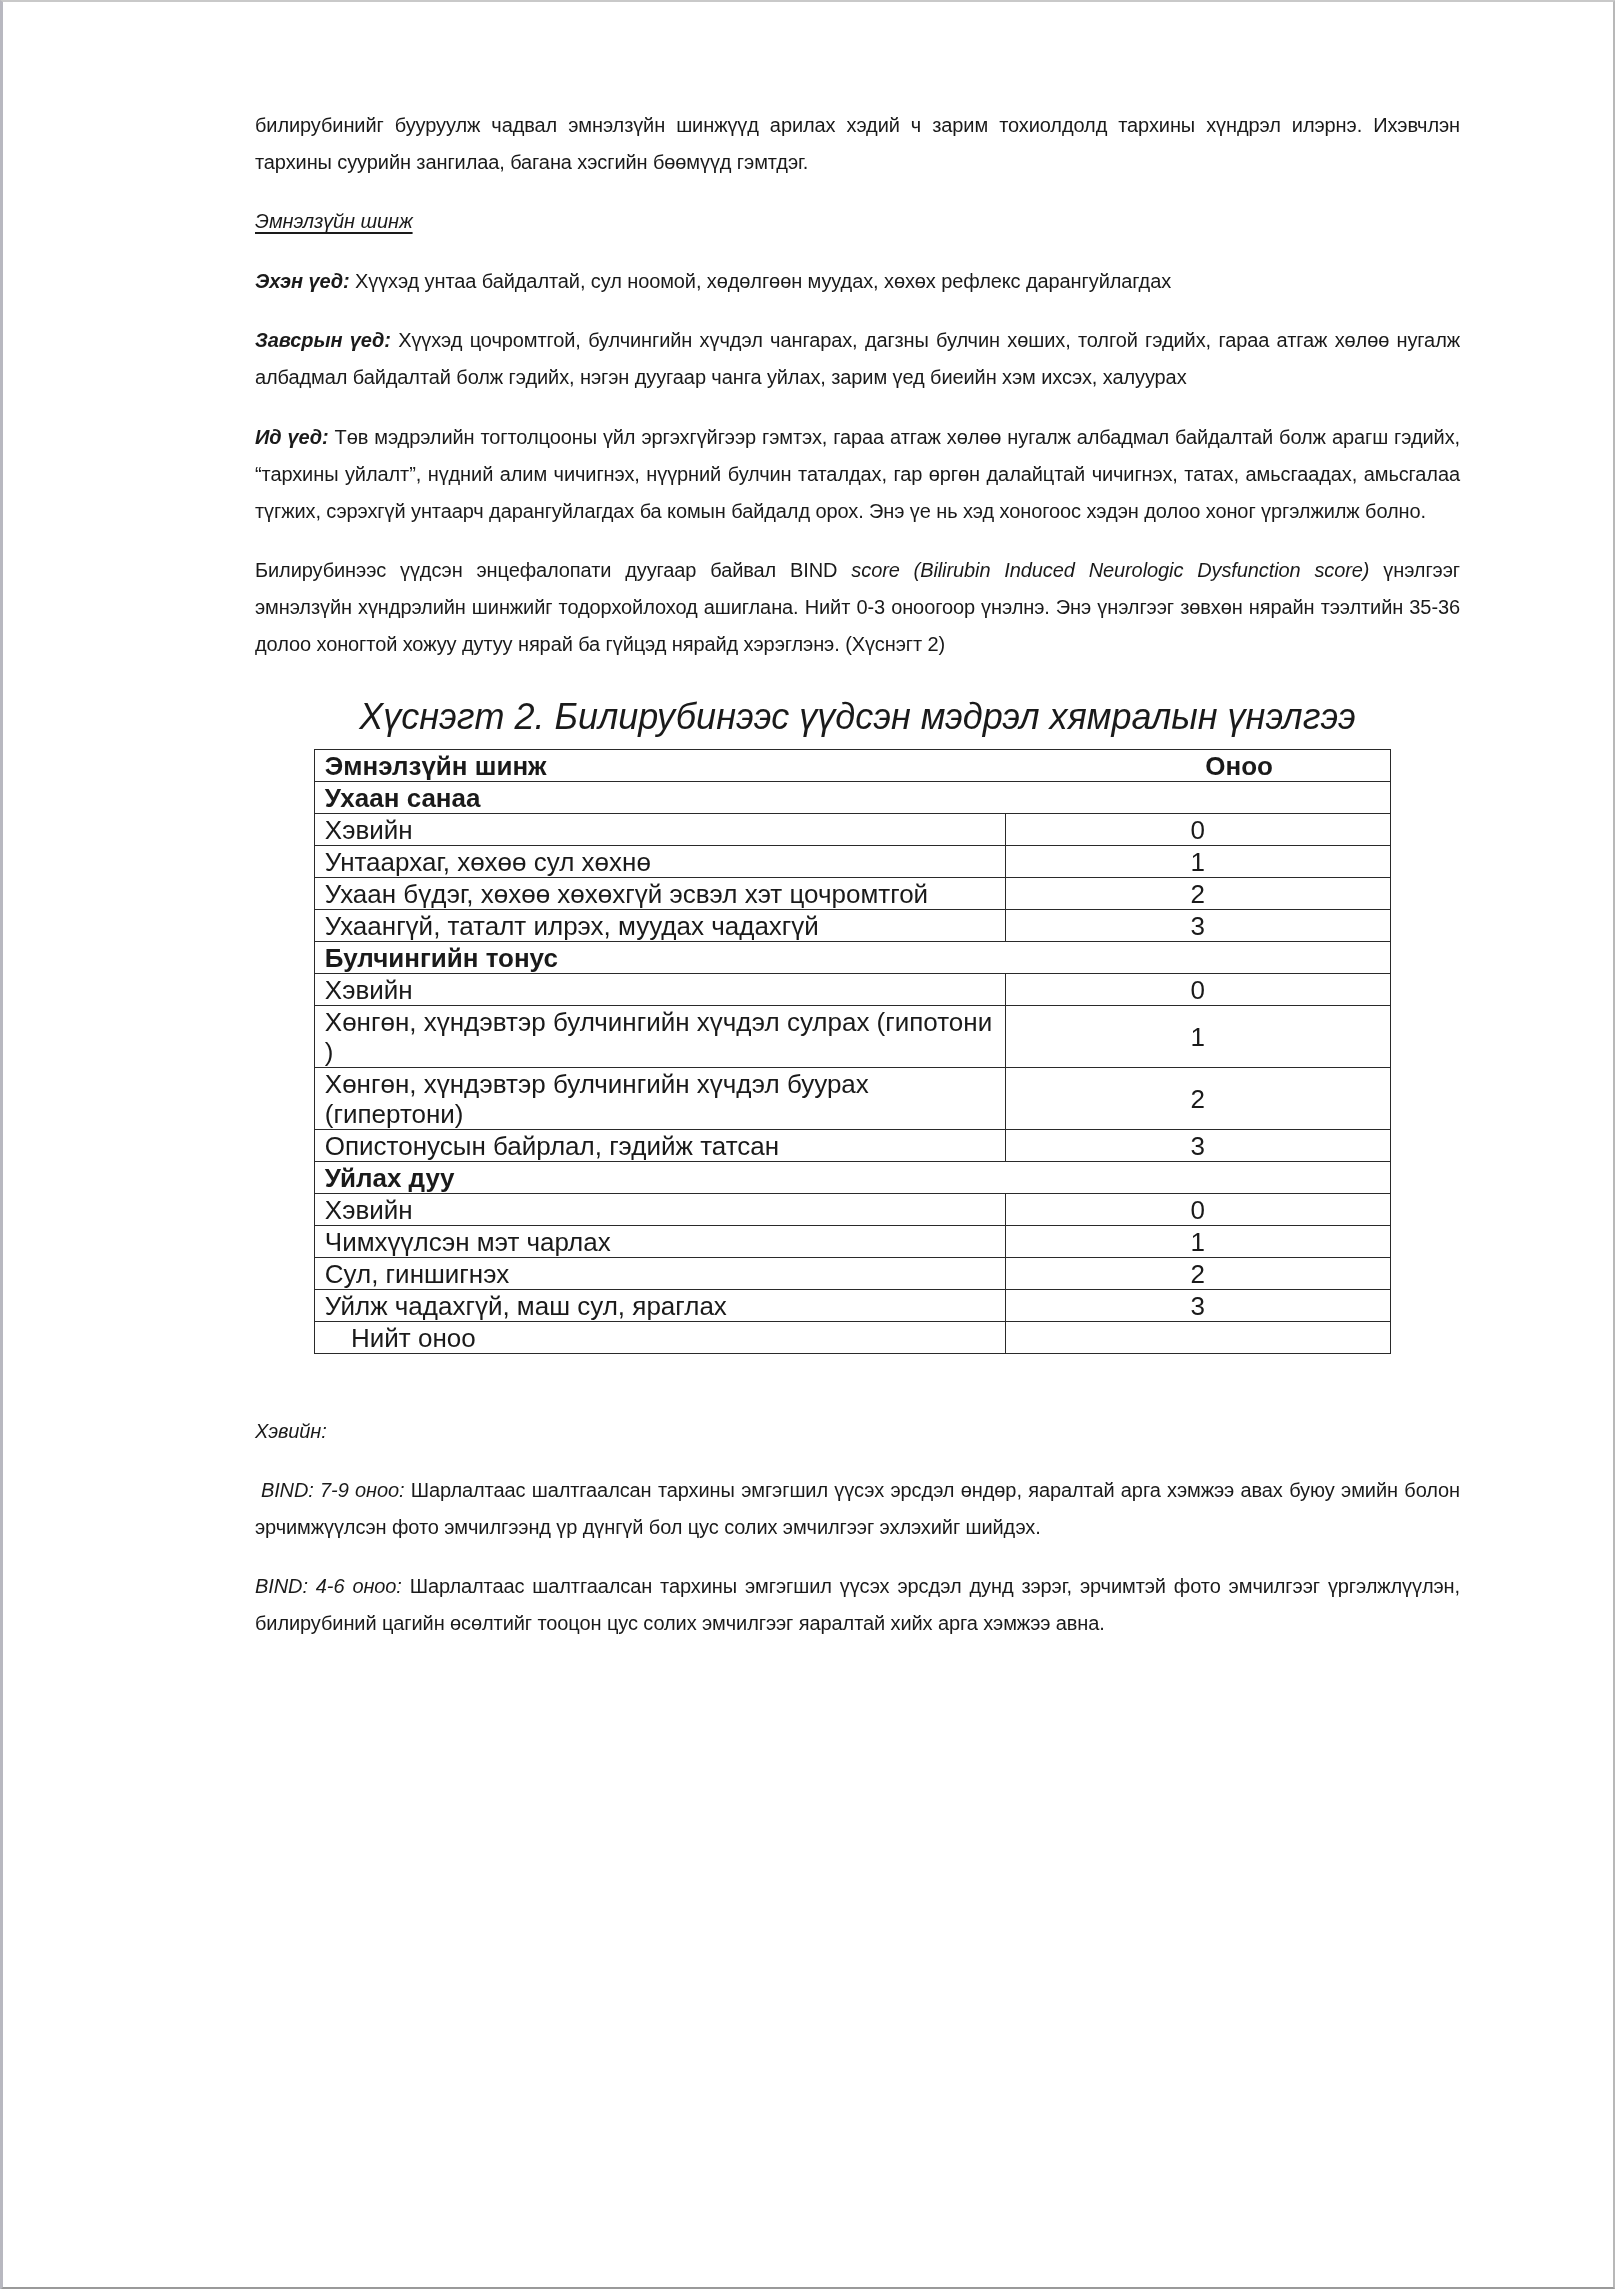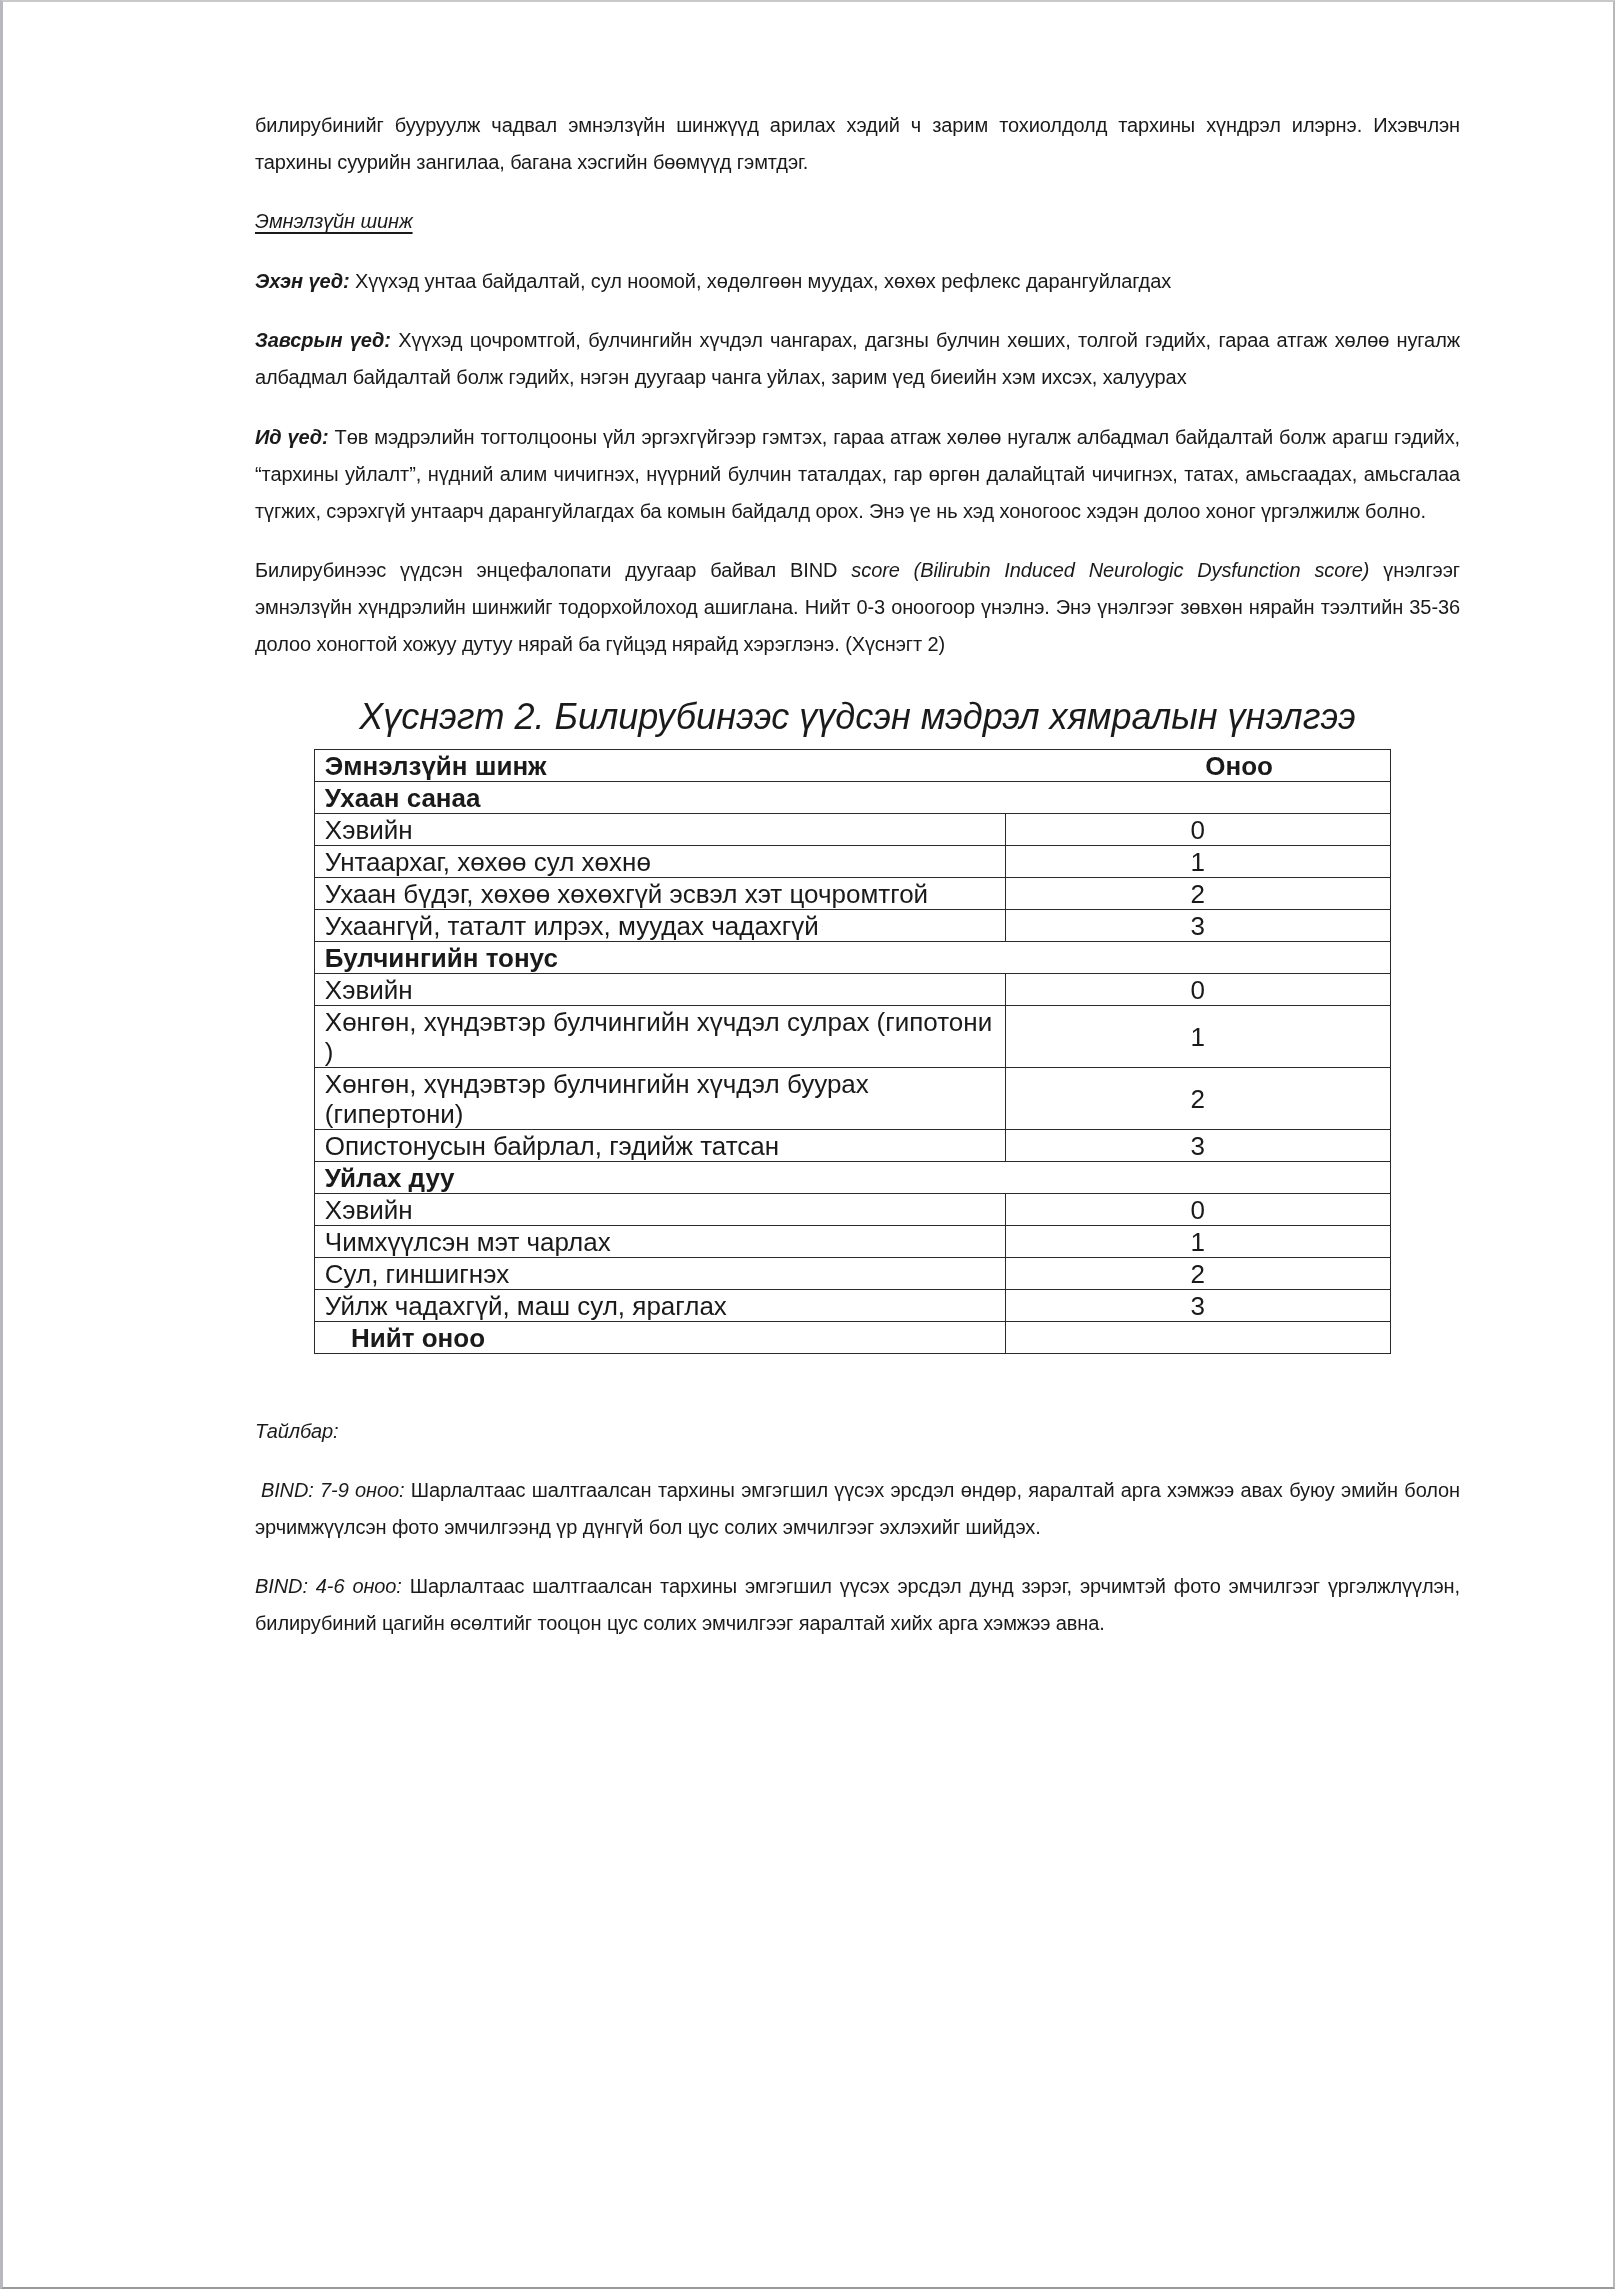--- a/index.html
+++ b/index.html
@@ -88,21 +88,21 @@
       text-align: right;
       padding-right: 117px;
       border-left: none;
     }
     table.score tr.hdr td.hdr-label {
       border-right: none;
     }
     table.score tr.group td {
       font-weight: bold;
     }
-    table.score tr.total td.lbl { font-weight: bold; padding-left: 36px; }
+    table.score tr.total td.lbl { font-weight: normal; padding-left: 36px; }
 
     .note-title {
       font-style: italic;
       margin-top: 59px;
       margin-bottom: 22.4px;
     }
     .note { margin-bottom: 22.4px; }
     .note .it { font-style: italic; }
     .note.first { text-indent: 5.9px; }
   </style>
@@ -189,21 +189,21 @@
             <td>Уйлж чадахгүй, маш сул, яраглах</td>
             <td class="val">3</td>
           </tr>
           <tr class="total">
             <td class="lbl">Нийт оноо</td>
             <td class="val"></td>
           </tr>
         </tbody>
     </table>
 
-    <p class="note-title">Тайлбар:</p>
+    <p class="note-title">Хэвийн:</p>
 
     <p class="note first"><span class="it">BIND: 7-9 оноо:</span><span> Шарлалтаас шалтгаалсан тархины эмгэгшил үүсэх эрсдэл өндөр, яаралтай арга хэмжээ авах буюу эмийн болон эрчимжүүлсэн фото эмчилгээнд үр дүнгүй бол цус солих эмчилгээг эхлэхийг шийдэх.</span></p>
 
     <p class="note"><span class="it">BIND: 4-6 оноо:</span><span> Шарлалтаас шалтгаалсан тархины эмгэгшил үүсэх эрсдэл дунд зэрэг, эрчимтэй фото эмчилгээг үргэлжлүүлэн, билирубиний цагийн өсөлтийг тооцон цус солих эмчилгээг яаралтай хийх арга хэмжээ авна.</span></p>
 
   </div>
 </div>
 
 
 </body></html>

